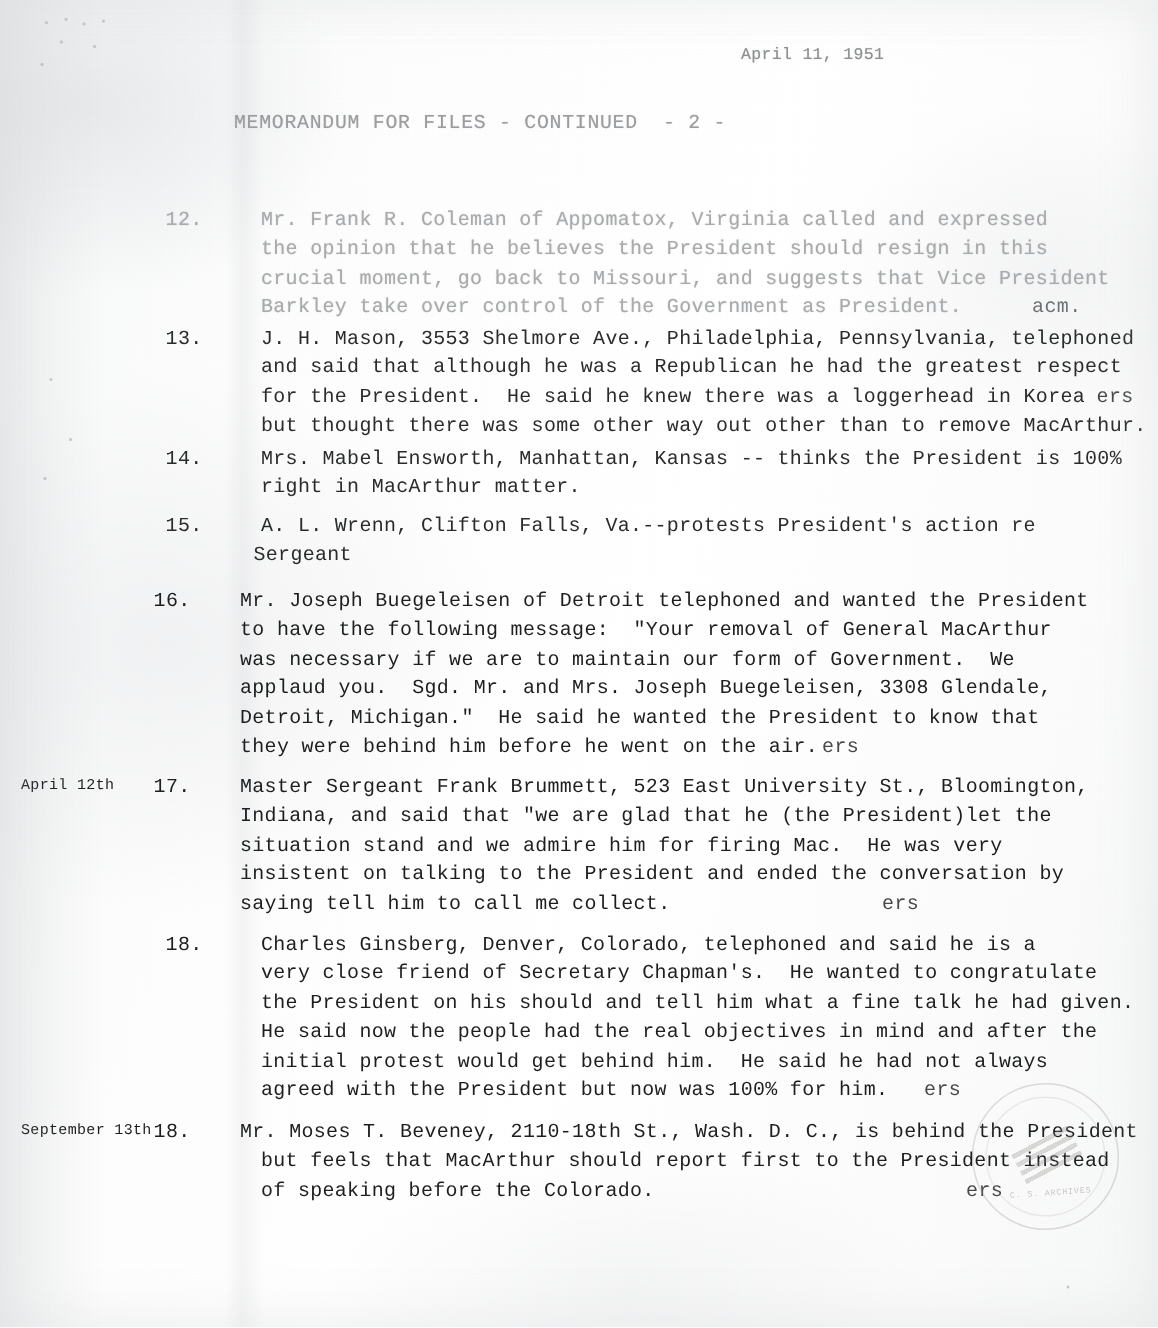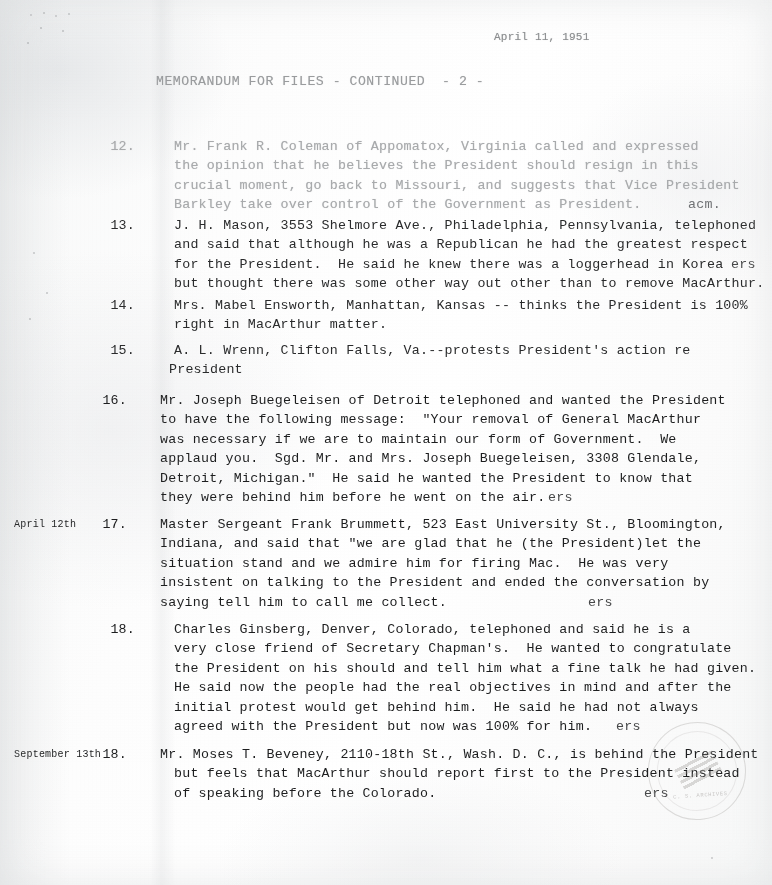--- a/index.html
+++ b/index.html
@@ -229,21 +229,21 @@
 
   <div class="item">
     <div class="num ink-dark" style="left:93px;  top:296px; width:42px;">14.</div>
     <div class="body ink-dark" style="left:150px; top:296px;">Mrs. Mabel Ensworth, Manhattan, Kansas -- thinks the President is 100%</div>
     <div class="body ink-dark" style="left:150px; top:315.4px;">right in MacArthur matter.</div>
   </div>
 
   <div class="item">
     <div class="num ink-dark" style="left:93px;  top:341px; width:42px;">15.</div>
     <div class="body ink-dark" style="left:150px; top:341px;">A. L. Wrenn, Clifton Falls, Va.--protests President's action re</div>
-    <div class="body ink-dark" style="left:145px; top:360.4px;">President</div>
+    <div class="body ink-dark" style="left:145px; top:360.4px;">Sergeant</div>
   </div>
 
   <div class="item">
     <div class="num ink-darkest" style="left:85px;  top:391px; width:42px;">16.</div>
     <div class="body ink-darkest" style="left:136px; top:391px;">Mr. Joseph Buegeleisen of Detroit telephoned and wanted the President</div>
     <div class="body ink-darkest" style="left:136px; top:410.4px;">to have the following message:  "Your removal of General MacArthur</div>
     <div class="body ink-darkest" style="left:136px; top:429.8px;">was necessary if we are to maintain our form of Government.  We</div>
     <div class="body ink-darkest" style="left:136px; top:449.2px;">applaud you.  Sgd. Mr. and Mrs. Joseph Buegeleisen, 3308 Glendale,</div>
     <div class="body ink-darkest" style="left:136px; top:468.6px;">Detroit, Michigan."  He said he wanted the President to know that</div>
     <div class="body ink-darkest" style="left:136px; top:488px;">they were behind him before he went on the air.</div>

